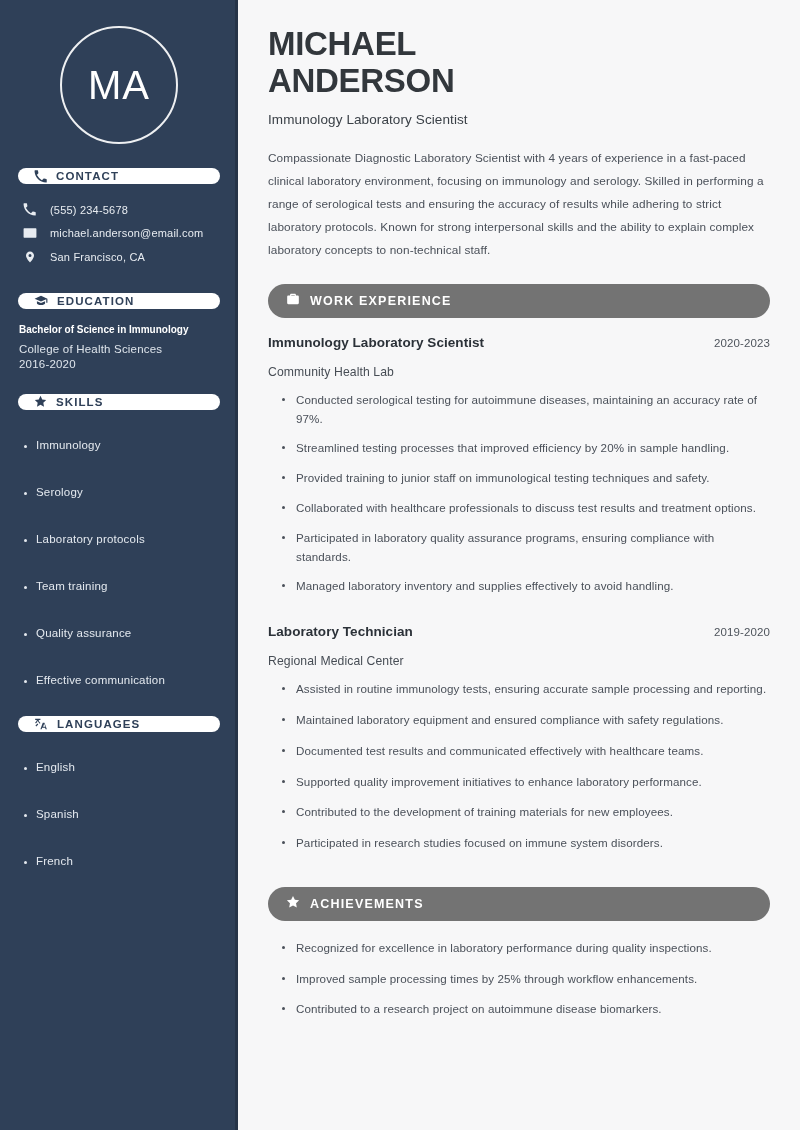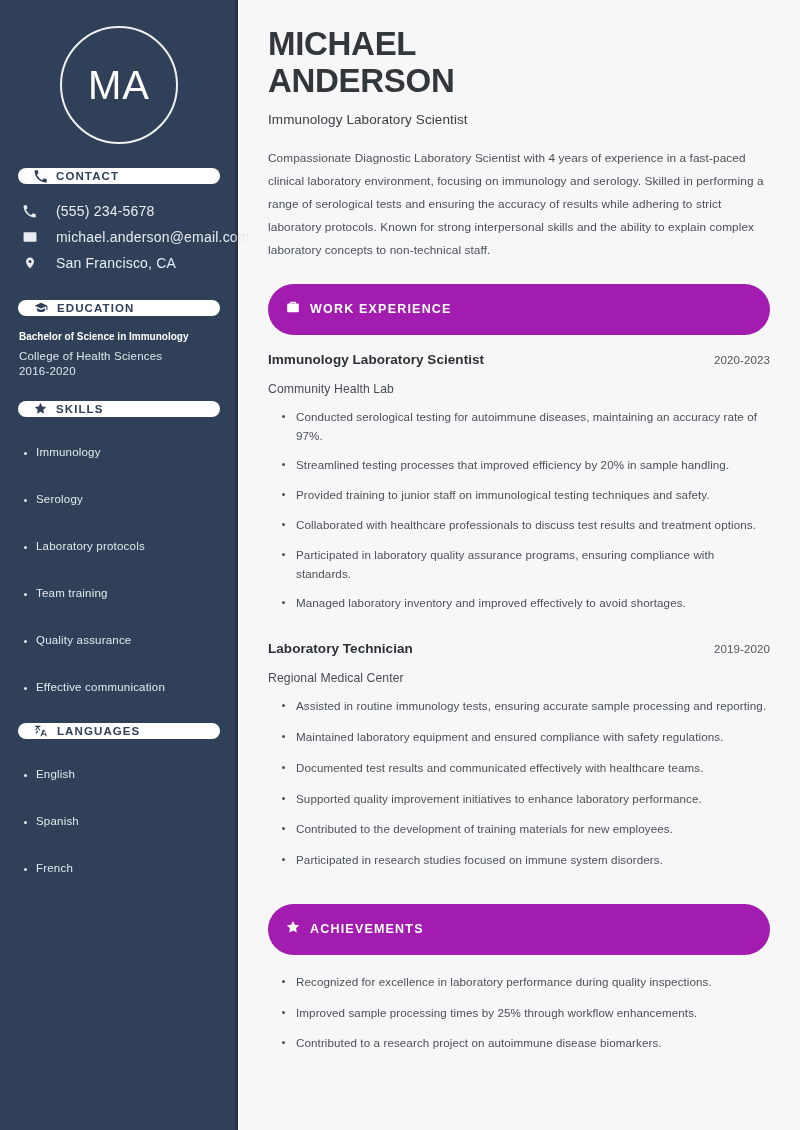--- a/index.html
+++ b/index.html
@@ -42,23 +42,23 @@
     gap: 9px;
     margin-top: 24px;
   }
   .pill-label {
     font-size: 11.5px; font-weight: 700; letter-spacing: 1.1px; text-transform: uppercase;
   }
   .pill svg { display: block; }
 
   .contact-list { margin-top: 14px; }
   .contact-row {
-    display: flex; align-items: center; gap: 19px;
+    display: flex; align-items: center; gap: 13px;
     padding: 5px 0 5px 4px;
-    font-size: 14px; color: #e8ecf1; letter-spacing: .2px;
+    font-size: 11px; color: #e8ecf1; letter-spacing: .2px;
   }
   .contact-row .ico { width: 15px; display: flex; justify-content: center; flex: 0 0 15px; }
 
   .edu-block { margin-top: 14px; padding-left: 1px; }
   .edu-degree { font-size: 10px; font-weight: 700; line-height: 1.45; color: #ffffff; }
   .edu-school { font-size: 11.5px; color: #dfe5ec; margin-top: 5px; letter-spacing: .2px; }
   .edu-years { font-size: 11.5px; color: #dfe5ec; margin-top: 3px; letter-spacing: .2px; }
 
   .side-list { margin-top: 13px; padding-left: 4px; list-style: none; }
   .side-list li {
@@ -76,22 +76,22 @@
     font-size: 33px; font-weight: 700; color: #32373c;
     line-height: 1.12; letter-spacing: -0.3px; text-transform: uppercase;
   }
   .job-title { font-size: 13.5px; color: #3a4047; margin-top: 12px; letter-spacing: .1px; }
   .summary {
     font-size: 11.8px; line-height: 1.95; color: #4a5059;
     margin-top: 20px; letter-spacing: .1px; max-width: 500px;
   }
 
   .sec-bar {
-    background: #a21caf; color: #fff;
-    border-radius: 999px; height: 51px;
+    background: #737373; color: #fff;
+    border-radius: 999px; height: 34px;
     display: flex; align-items: center; gap: 10px;
     padding: 0 18px; margin-top: 22px;
   }
   .sec-bar-label { font-size: 12.5px; font-weight: 700; letter-spacing: 1.2px; text-transform: uppercase; }
 
   .exp-item { margin-top: 17px; }
   .exp-head { display: flex; justify-content: space-between; align-items: baseline; gap: 12px; }
   .exp-role { font-size: 13.5px; font-weight: 700; color: #2b3138; letter-spacing: .05px; }
   .exp-date { font-size: 11.5px; color: #4e545c; white-space: nowrap; letter-spacing: .1px; }
   .exp-org { font-size: 12.2px; color: #474d55; margin-top: 15px; letter-spacing: .1px; }
@@ -230,21 +230,21 @@
         <span class="exp-role">Immunology Laboratory Scientist</span>
         <span class="exp-date">2020-2023</span>
       </div>
       <div class="exp-org">Community Health Lab</div>
       <ul class="bullets">
         <li>Conducted serological testing for autoimmune diseases, maintaining an accuracy rate of 97%.</li>
         <li>Streamlined testing processes that improved efficiency by 20% in sample handling.</li>
         <li>Provided training to junior staff on immunological testing techniques and safety.</li>
         <li>Collaborated with healthcare professionals to discuss test results and treatment options.</li>
         <li>Participated in laboratory quality assurance programs, ensuring compliance with standards.</li>
-        <li>Managed laboratory inventory and improved effectively to avoid shortages.</li>
+        <li>Managed laboratory inventory and supplies effectively to avoid handling.</li>
       </ul>
     </div>
 
     <div class="exp-item">
       <div class="exp-head">
         <span class="exp-role">Laboratory Technician</span>
         <span class="exp-date">2019-2020</span>
       </div>
       <div class="exp-org">Regional Medical Center</div>
       <ul class="bullets tight">

